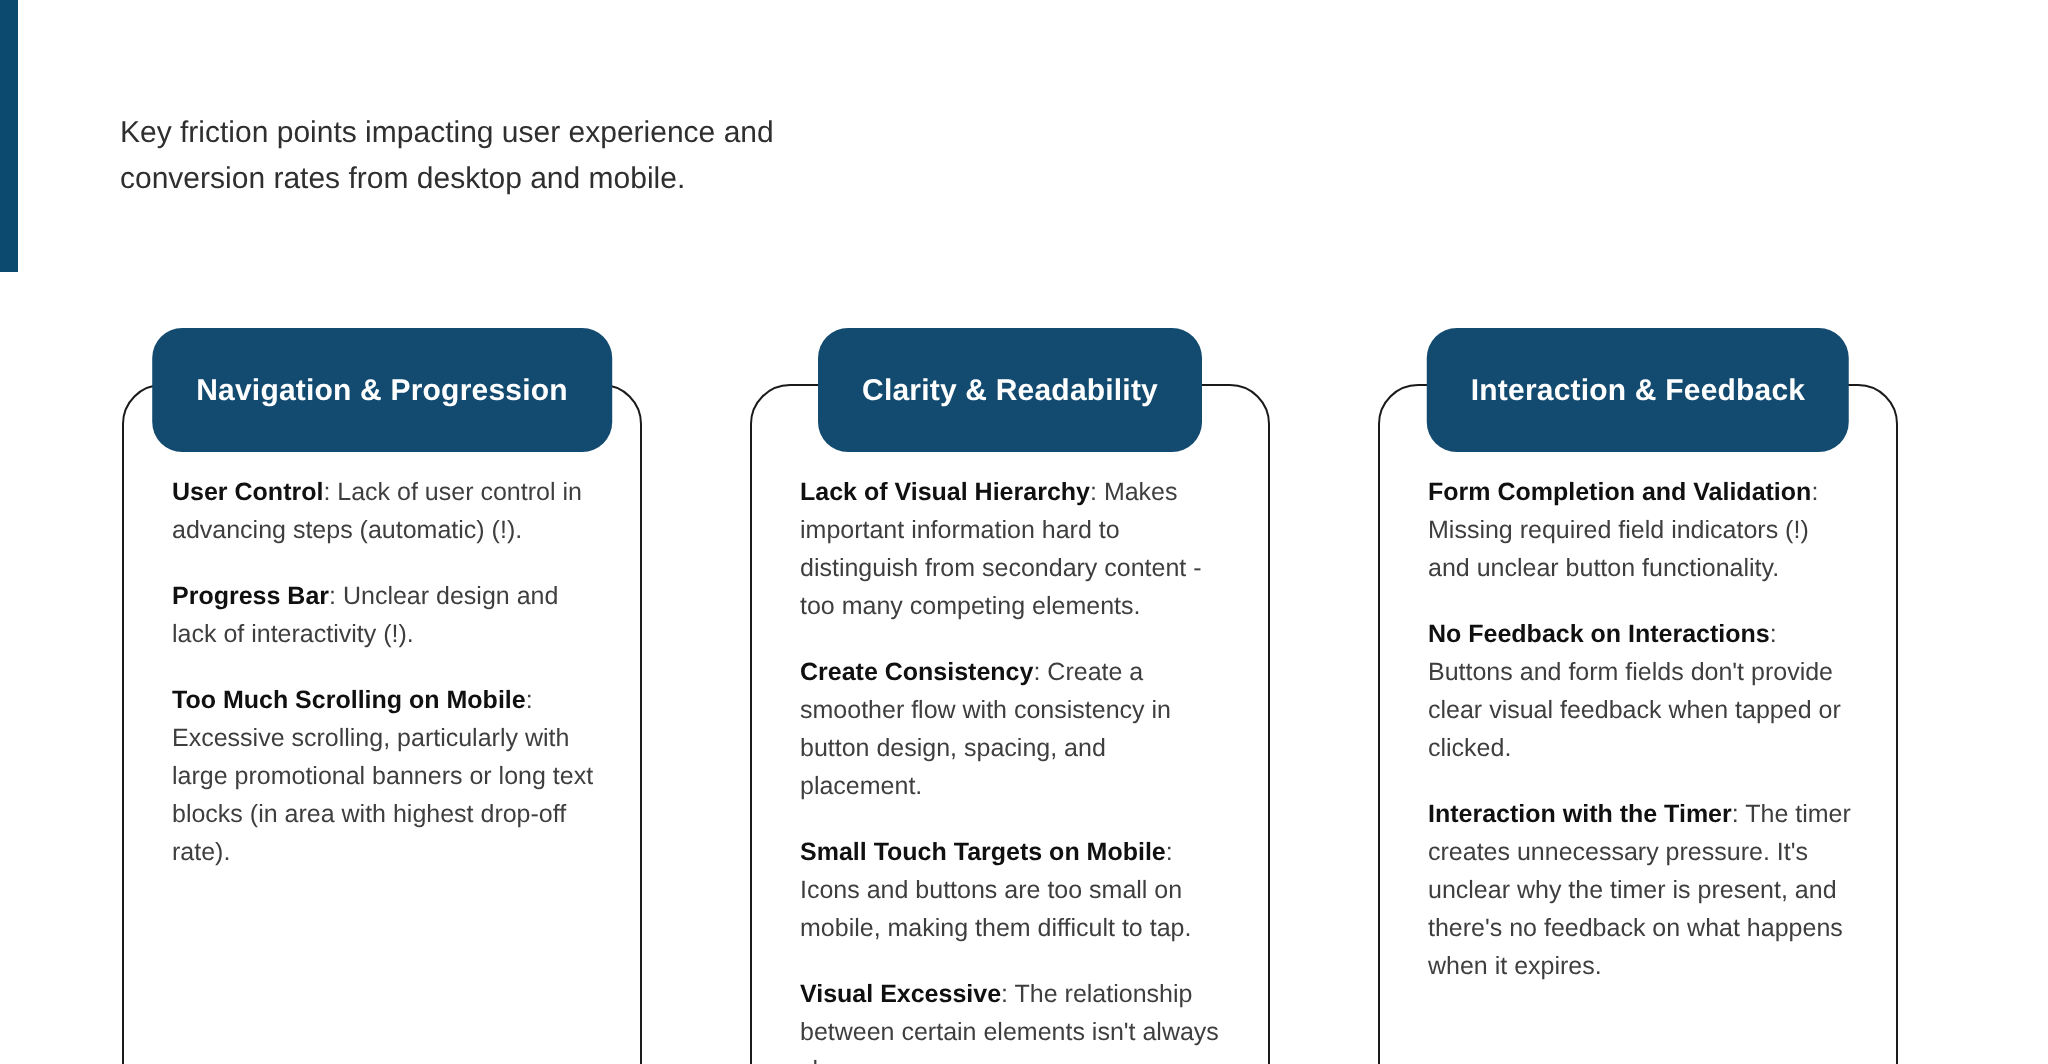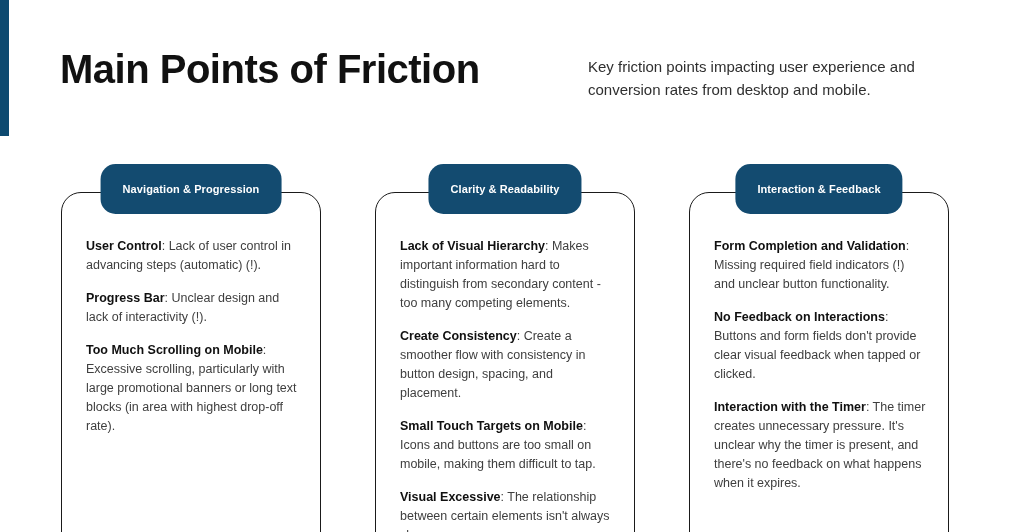--- a/index.html
+++ b/index.html
@@ -57,27 +57,27 @@
     padding: 44px 20px 20px 24px;
   }
   .card-pill {
     position: absolute;
     top: -29px;
     left: 50%;
     transform: translateX(-50%);
     background: #134b70;
     color: #ffffff;
     border-radius: 15px;
-    height: 50px;
+    height: 62px;
     display: flex;
     align-items: center;
     justify-content: center;
     padding: 0 22px;
     white-space: nowrap;
-    font-size: 11px;
+    font-size: 15px;
     font-weight: 700;
     letter-spacing: 0.1px;
   }
   .item {
     font-size: 12.5px;
     line-height: 1.52;
     color: #3e3e3e;
     margin-bottom: 14px;
   }
   .item:last-child { margin-bottom: 0; }
@@ -85,21 +85,20 @@
     color: #101010;
     font-weight: 700;
   }
 </style>
 </head>
 <body>
 
 <div class="accent-bar"></div>
 
 <div class="header">
-  <h1 class="page-title">Main Points of Friction</h1>
   <p class="page-subtitle">Key friction points impacting user experience and conversion rates from desktop and mobile.</p>
 </div>
 
 <div class="cards">
 
   <section class="card">
     <div class="card-pill">Navigation &amp; Progression</div>
     <p class="item"><strong>User Control</strong><span>: </span><span>Lack of user control in advancing steps (automatic) (!).</span></p>
     <p class="item"><strong>Progress Bar</strong><span>: </span><span>Unclear design and lack of interactivity (!).</span></p>
     <p class="item"><strong>Too Much Scrolling on Mobile</strong><span>: </span><span>Excessive scrolling, particularly with large promotional banners or long text blocks (in area with highest drop-off rate).</span></p>

